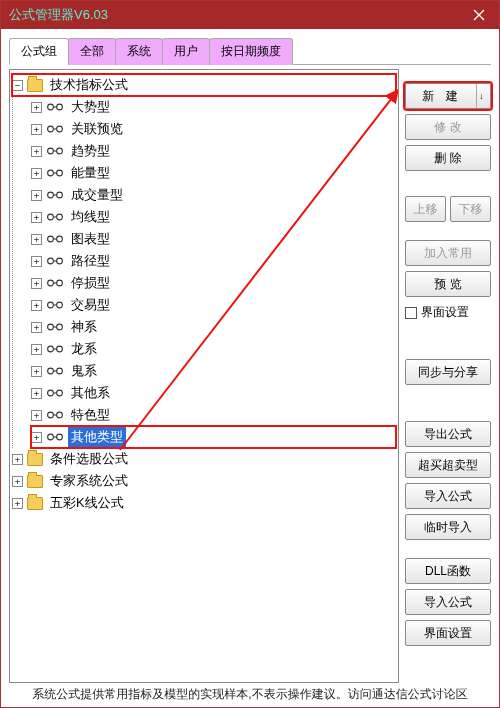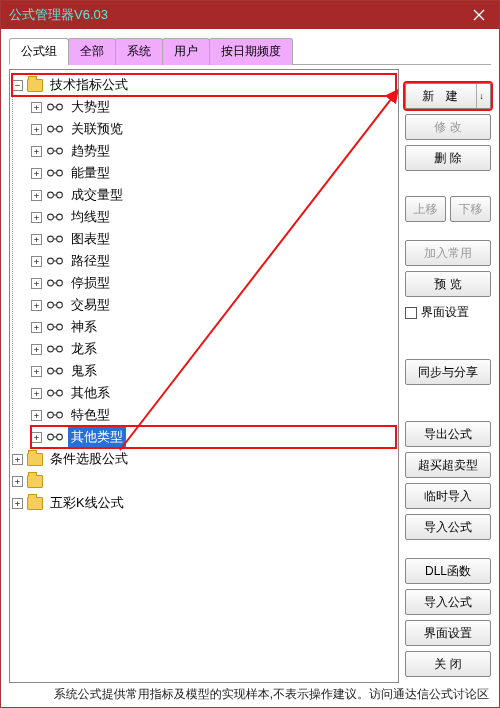--- a/index.html
+++ b/index.html
@@ -30,21 +30,21 @@
   .sidebar { width:86px; display:flex; flex-direction:column; gap:5px; padding-top:14px; }
   .btn { height:26px; border:1px solid #888; background:linear-gradient(#fdfdfd,#e6e6e6); font-size:12px; display:flex; align-items:center; justify-content:center; cursor:pointer; border-radius:2px; }
   .btn.disabled { color:#999; cursor:default; }
   .btn.small { flex:1; }
   .btn-row { display:flex; gap:4px;margin-top:20px; }
   .btn.highlighted { outline:2px solid #e11; outline-offset:0; position:relative; }
   .chk { display:flex; align-items:center; gap:4px; font-size:12px; padding:2px 0; }
   .chk-box { width:12px; height:12px; border:1px solid #555; background:#fff; }
   .gap { height:8px; }
   .gap-lg { height:26px; }
-  .statusbar { height:22px; display:flex; align-items:center; font-size:12px; padding:0 2px; color:#222; justify-content:flex-end; }
+  .statusbar { height:22px; display:flex; align-items:center; font-size:12px; padding:0 2px; color:#222; justify-content:center; }
   .arrow-svg { position:absolute; top:0; left:0; pointer-events:none; }
   .split-arrow { width:10px; display:flex; align-items:center; justify-content:center; border-left:1px solid #aaa; height:100%; font-size:9px; }
   .btn.new { display:flex; padding:0 4px 0 0; gap:6px; justify-content:center; }
   .btn.new .lbl { flex:1; text-align:center; letter-spacing:4px; padding-left:8px; }
 </style>
 </head>
 <body>
 
 <div class="window">
 
@@ -294,20 +294,21 @@
                 <div class="node">
                   <span class="toggle">+</span>
                   <span class="folder"></span>
                   <span class="label">条件选股公式</span>
                 </div>
               </li>
               <li>
                 <div class="node">
                   <span class="toggle">+</span>
                   <span class="folder"></span>
+                  <span class="label">专家系统公式</span>
                 </div>
               </li>
               <li>
                 <div class="node">
                   <span class="toggle">+</span>
                   <span class="folder"></span>
                   <span class="label">五彩K线公式</span>
                 </div>
               </li>
             </ul>
@@ -339,27 +340,26 @@
         <div class="btn">预  览</div>
         <div class="chk">
           <span class="chk-box"></span>
           <span>界面设置</span>
         </div>
         <div class="gap-lg"></div>
         <div class="btn">同步与分享</div>
         <div class="gap-lg"></div>
         <div class="btn">导出公式</div>
         <div class="btn">超买超卖型</div>
+        <div class="btn">导入公式</div>
         <div class="btn">临时导入</div>
-        <div class="btn">导入公式</div>
         <div class="gap"></div>
         <div class="btn">DLL函数</div>
         <div class="btn">导入公式</div>
         <div class="btn">界面设置</div>
-        <div class="btn">关  闭</div>
       </div>
 
     </div>
 
     <div class="statusbar">
       <span>系统公式提供常用指标及模型的实现样本,不表示操作建议。</span>
       <span>访问通达信公式讨论区</span>
     </div>
 
   </div>

